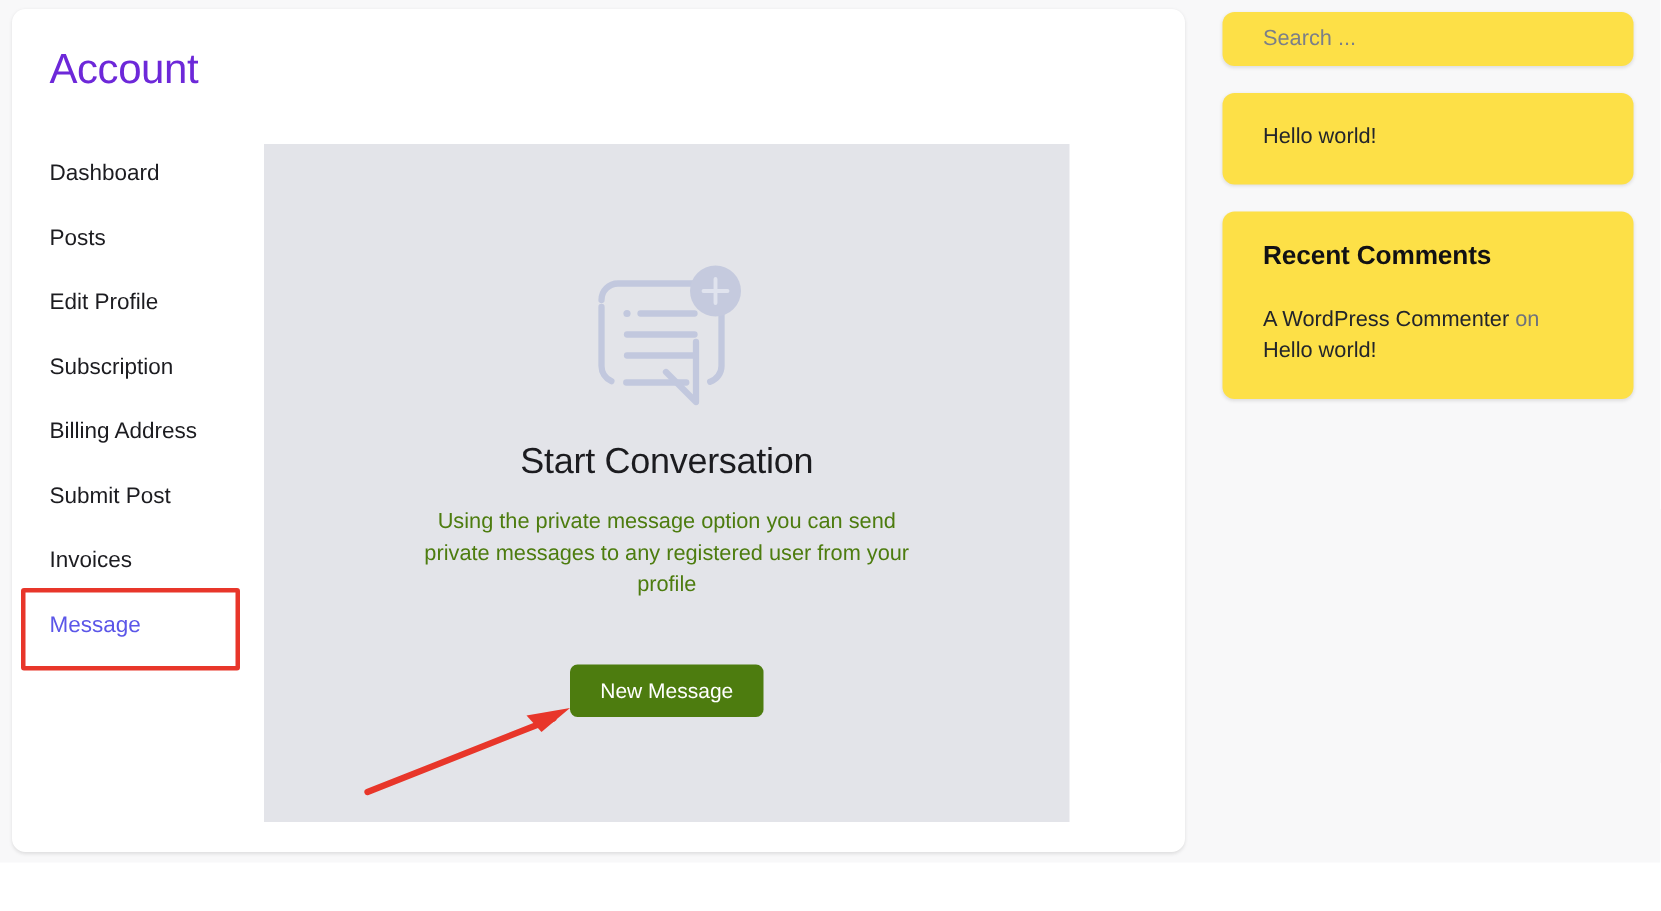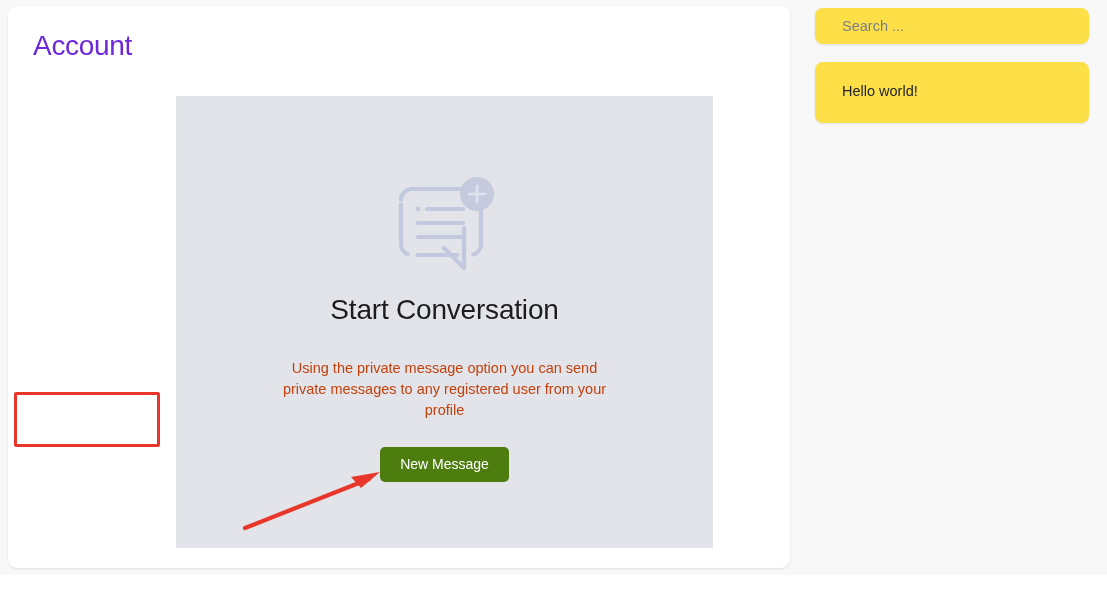--- a/index.html
+++ b/index.html
@@ -101,33 +101,33 @@
   }
 
   .conv-icon {
     width: 112px;
     height: 112px;
     margin: 0 auto 12px auto;
     display: block;
   }
 
   .conv-title {
-    font-size: 28px;
+    font-size: 24px;
     font-weight: 400;
     color: #1c1c20;
     letter-spacing: -0.2px;
-    margin-bottom: 32px;
+    margin-bottom: 0;
   }
 
   .conv-desc {
     font-size: 14.5px;
     line-height: 21px;
-    color: #c2410c;
+    color: #4d7c0f;
     width: 352px;
-    margin: 0 auto;
+    margin: 16px auto;
   }
 
   .new-message-btn {
     display: inline-block;
     margin-top: 26px;
     padding: 10px 20px 11px 20px;
     background: #4d7c0f;
     color: #ffffff;
     font-size: 14px;
     font-family: "Liberation Sans", sans-serif;
@@ -220,20 +220,30 @@
 </style>
 </head>
 <body>
 
 <div class="page-bg"></div>
 
 <div class="account-card">
 
   <h1 class="account-title">Account</h1>
 
+  <nav class="account-nav">
+    <a class="nav-item">Dashboard</a>
+    <a class="nav-item">Posts</a>
+    <a class="nav-item">Edit Profile</a>
+    <a class="nav-item">Subscription</a>
+    <a class="nav-item">Billing Address</a>
+    <a class="nav-item">Submit Post</a>
+    <a class="nav-item">Invoices</a>
+    <a class="nav-item is-active">Message</a>
+  </nav>
 
   <div class="annot-box"></div>
 
   <div class="conv-panel">
     <div class="conv-inner">
 
       <svg class="conv-icon" viewBox="0 0 112 112">
 
         <path d="M12 30 a11 11 0 0 1 11 -11 h58 a11 11 0 0 1 11 11 v44 a11 11 0 0 1 -11 11 h-58 a11 11 0 0 1 -11 -11 z" fill="none" stroke="#c2c8de" stroke-width="4.2" stroke-linecap="round" stroke-dasharray="150 16 40 10 52"></path>
 
@@ -269,14 +279,24 @@
   <div class="widget search-widget">
     <input class="search-input" type="text" placeholder="Search ..." style="">
   </div>
 
   <div class="widget">
     <div class="widget-body">
       <a class="widget-link">Hello world!</a>
     </div>
   </div>
 
+  <div class="widget">
+    <div class="widget-body">
+      <div class="widget-title">Recent Comments</div>
+      <div class="comment-row">
+        <span>A WordPress Commenter</span>
+        <span class="comment-sep">on</span>
+        <a class="comment-post">Hello world!</a>
+      </div>
+    </div>
+  </div>
 
 </div>
 
 </body></html>

